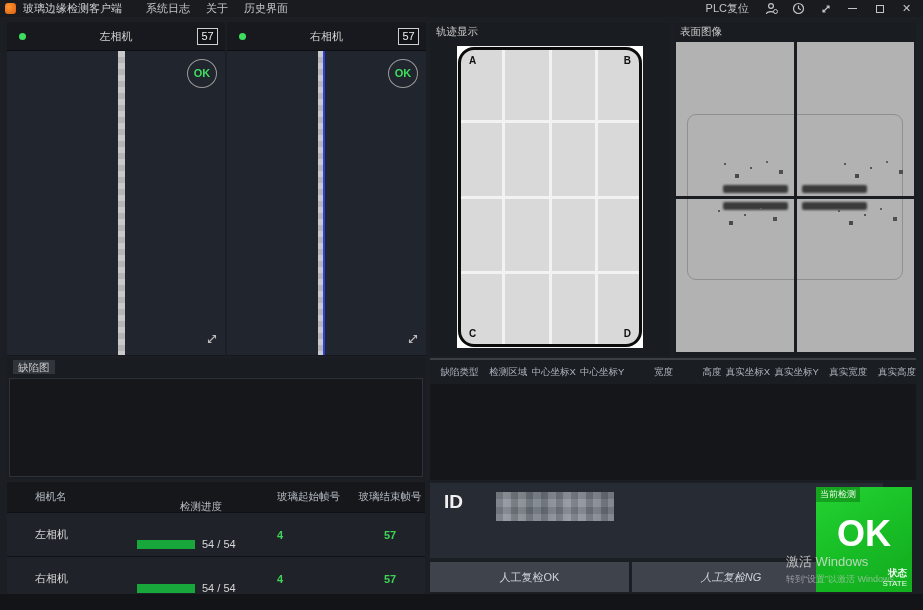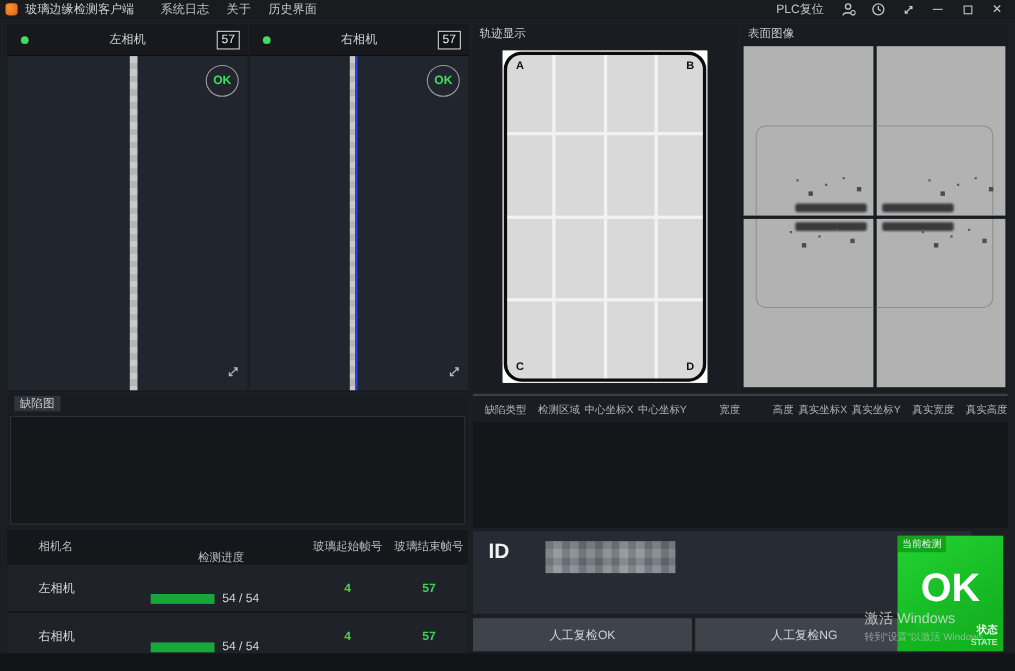--- a/index.html
+++ b/index.html
@@ -85,21 +85,21 @@
   .dthead .dtcol { flex:1; text-align:right; font-size:9.5px; color:#aeb4bc; white-space:nowrap; }
   .dtbody { height:94px; background:#14161a; }
 
   
   #camtable { left:7px; top:482px; width:418px; height:120px; background:#14161a; }
   .cthead { display:flex; height:30px; align-items:center; background:#15171b; font-size:10.5px; color:#b7bdc5; }
   .ctrow { display:flex; height:44px; align-items:center; background:#1f2329; border-top:1px solid #101216;
            font-size:11px; color:#d6d6d6; }
   .c1 { width:118px; padding-left:28px; }
   .c2 { width:152px; display:flex; align-items:center; justify-content:flex-start; padding-left:12px;margin-top:19px; }
-  .c3 { width:78px; text-align:center; }
+  .c3 { width:78px; }
   .c4 { width:70px; text-align:center; }
   .cthead .c2 { justify-content:center; padding-left:0; }
   .pbar { width:58px; height:9px; background:#18a73a; margin-right:7px; }
   .gval { color:#3fd456; font-weight:bold; }
 
   
   #idpanel { left:430px; top:483px; width:453px; height:75px; background:#272c34; }
   .idlabel { position:absolute; left:14px; top:8px; font-size:19px; font-weight:bold; color:#f0f0f0; }
   .idredact { position:absolute; left:66px; top:9px; width:118px; height:29px;
       background-image:
@@ -114,21 +114,21 @@
   .clock.green { background:#2fc14c; }
   .mlabel.orange { color:#e8923a; margin-right:6px; }
   .mlabel.green { color:#35c04d; margin-right:6px; }
   .mval { color:#ececec; font-size:12px; font-weight:bold; letter-spacing:.3px; }
   .metagap { width:52px; }
 
   
   .rbtn { position:absolute; top:562px; height:30px; background:#3f444c; color:#ced3d9; font-size:11px;
           display:flex; align-items:center; justify-content:center; cursor:pointer; }
   #btn-ok { left:430px; width:199px; }
-  #btn-ng { left:632px; width:198px; }
+  #btn-ng { left:632px; width:198px;font-style:italic; }
 
   
   #badge { position:absolute; left:816px; top:487px; width:96px; height:105px; overflow:hidden;
            background:linear-gradient(150deg,#23d332 0%,#17bc25 55%,#14a821 100%); }
   #badge .chev { position:absolute; left:-10px; bottom:-26px; width:110px; height:70px;
                  background:#12b320; clip-path:polygon(0 0,50% 60%,100% 0,100% 100%,0 100%); opacity:.7; }
   .badgecorner { position:absolute; left:0; top:0; font-size:9px; color:#eafbe9; background:rgba(0,80,0,.35); padding:1px 4px; }
   .badgemain { position:absolute; left:0; right:0; top:26px; text-align:center; font-size:36px; font-weight:bold; color:#ffffff; }
   .badgestate { position:absolute; right:5px; bottom:4px; text-align:right; color:#f2fdf2; line-height:1.15; }
   .badgestate .cn { font-size:9.5px; font-weight:bold; display:block; }

